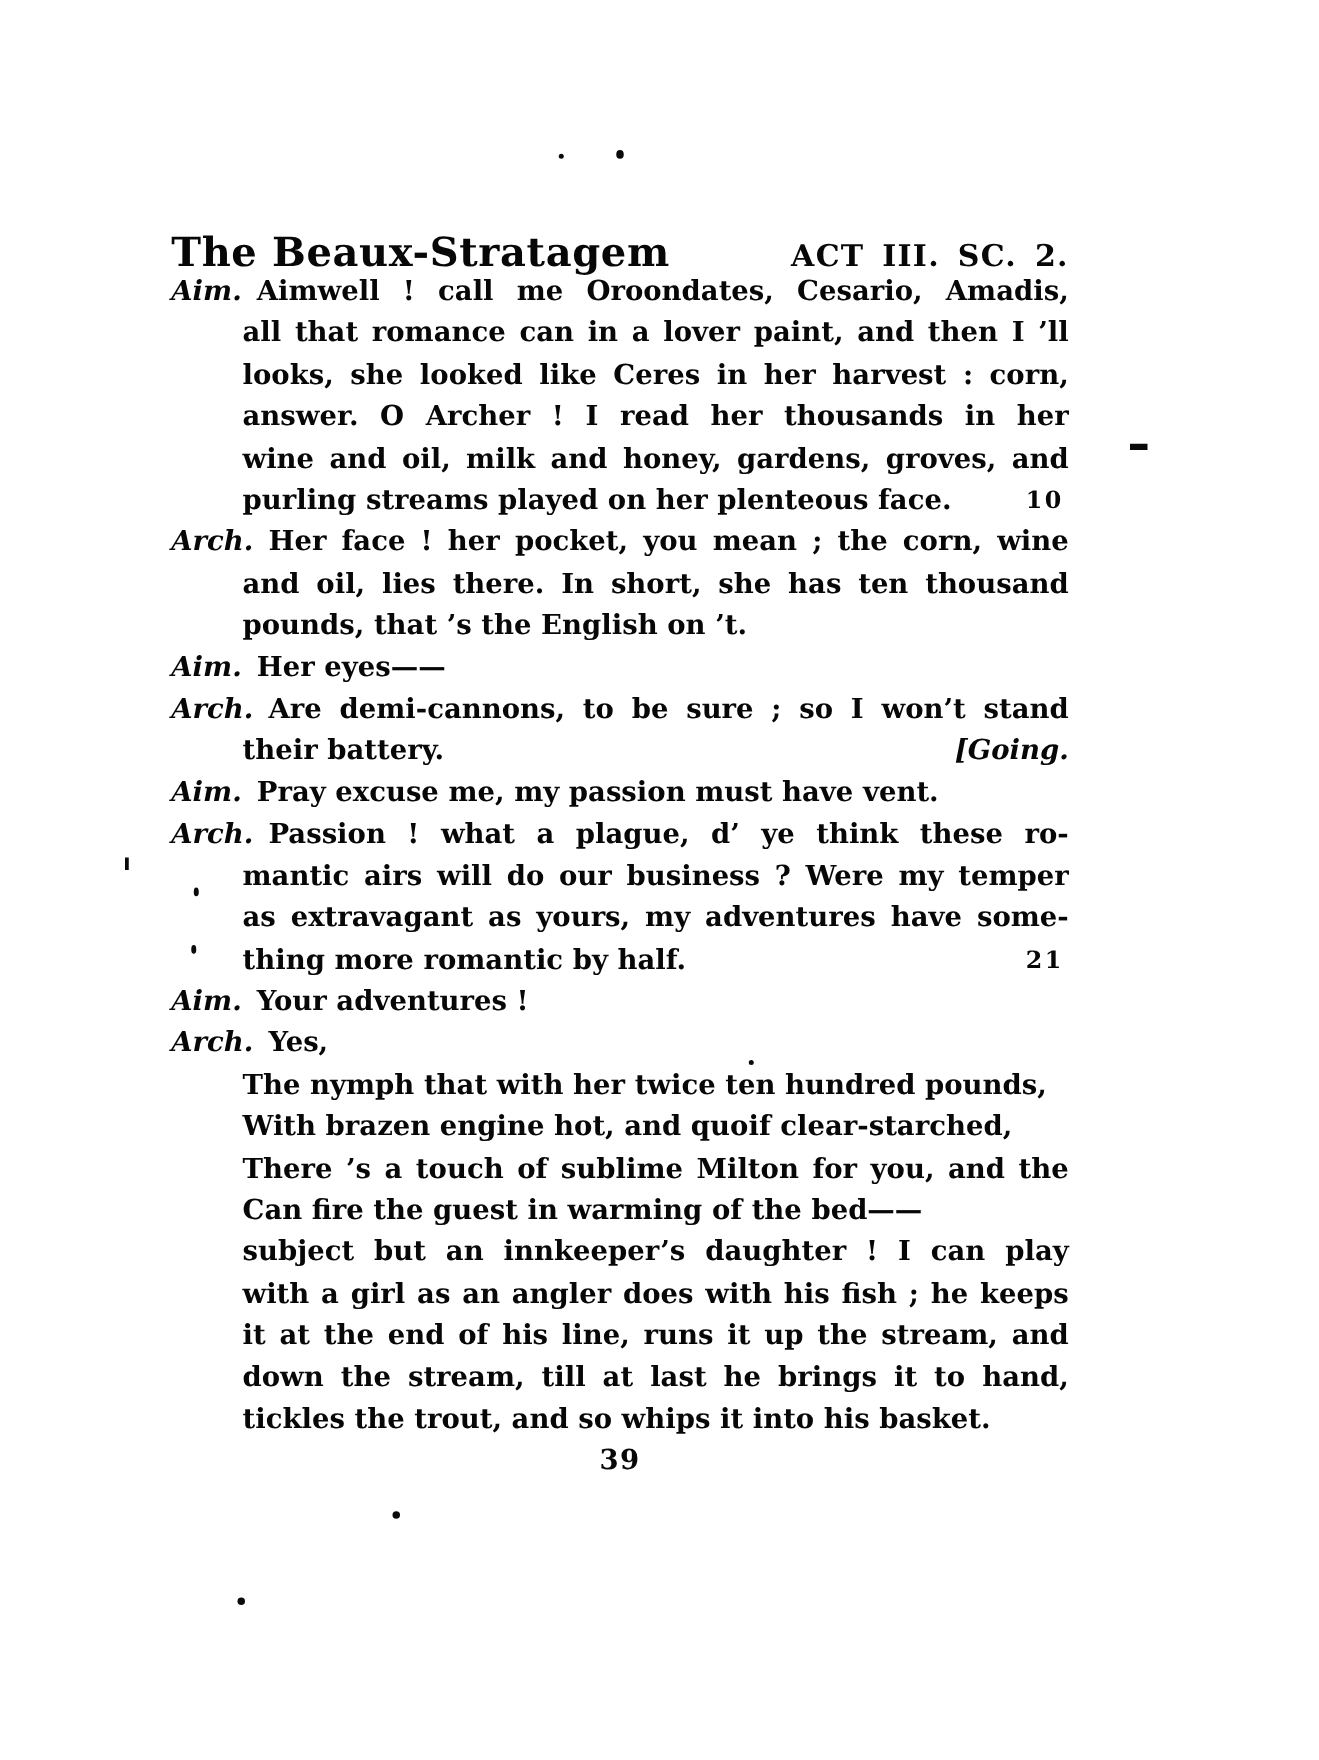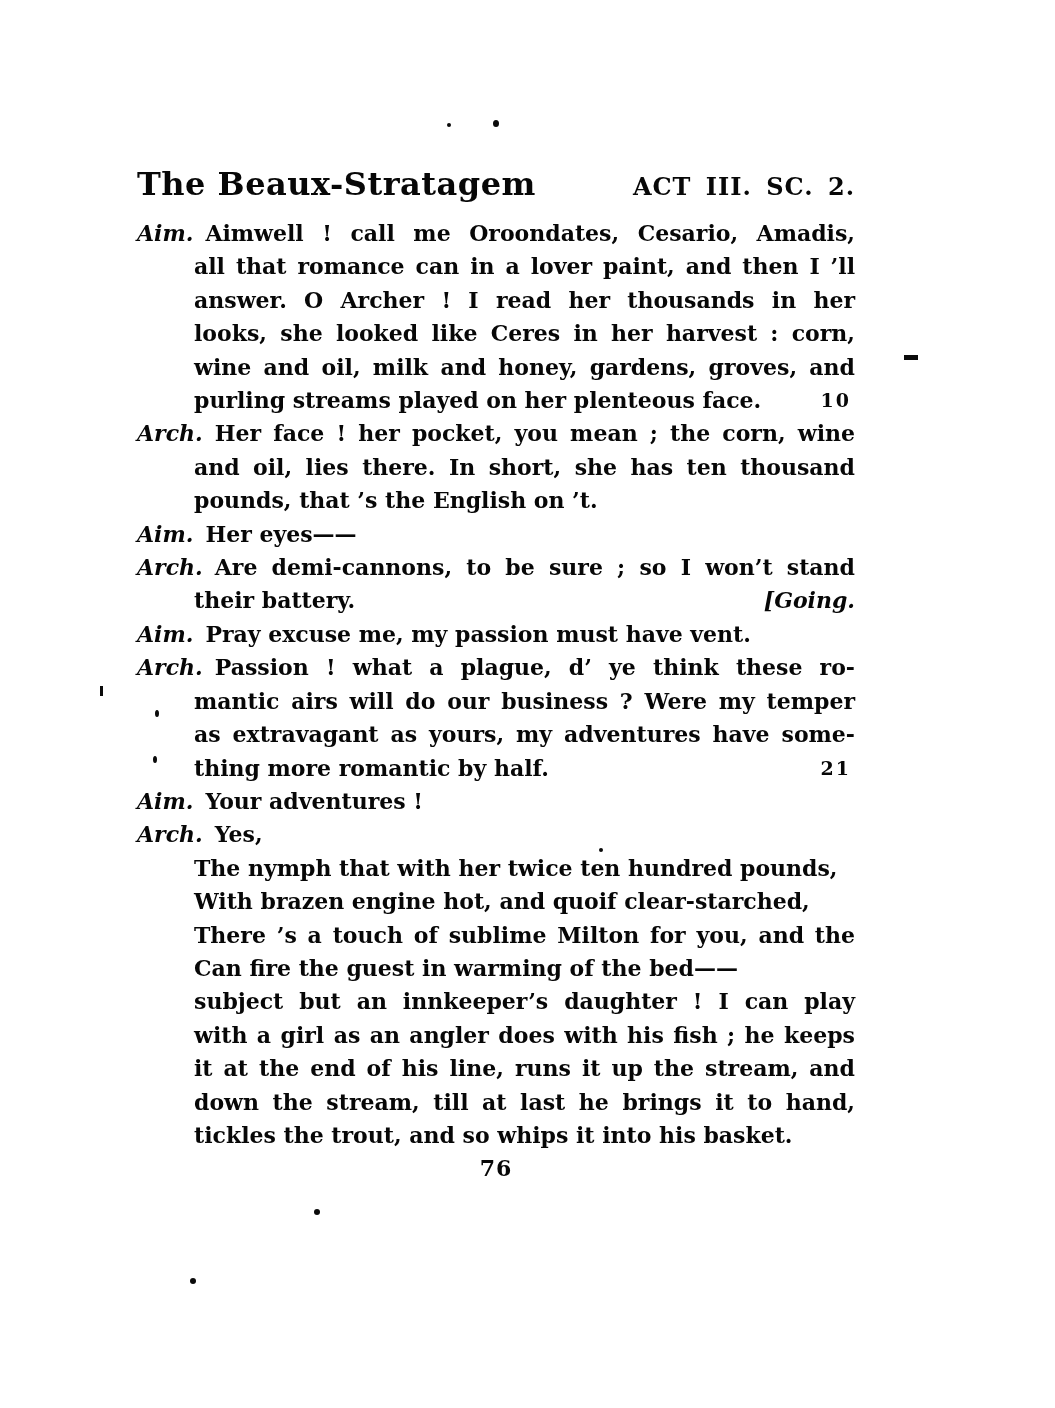--- a/index.html
+++ b/index.html
@@ -3,21 +3,21 @@
 <meta charset="utf-8">
 <style>
   html,body{margin:0;padding:0;}
   body{
     width:1055px;height:1408px;position:relative;overflow:hidden;
     background:#ffffff;color:#070707;
     font-family:"DejaVu Serif","Liberation Serif",serif;
     -webkit-font-smoothing:antialiased;
   }
   .hdr{
-    position:absolute;top:165px;left:137px;width:718px;
+    position:absolute;top:183px;left:137px;width:718px;
     display:flex;justify-content:space-between;align-items:baseline;
   }
   .book-title{
     font-size:32px;font-weight:bold;letter-spacing:.5px;white-space:nowrap;
   }
   .act-label{
     font-size:24px;font-weight:bold;letter-spacing:1px;word-spacing:5px;white-space:nowrap;
   }
   .text-block{
     position:absolute;top:217px;left:137px;width:718px;
@@ -43,22 +43,22 @@
 <div class="page">
 
   <div class="hdr">
     <span class="book-title">The Beaux-Stratagem</span>
     <span class="act-label">ACT III. SC. 2.</span>
   </div>
 
   <div class="text-block">
       <div class="line just"><span class="speaker">Aim.</span><span>Aimwell ! call me Oroondates, Cesario, Amadis,</span></div>
       <div class="line indent just"><span>all that romance can in a lover paint, and then I ’ll</span></div>
+      <div class="line indent just"><span>looks, she looked like Ceres in her harvest : corn,</span></div>
       <div class="line indent just"><span>answer. O Archer ! I read her thousands in her</span></div>
-      <div class="line indent just"><span>looks, she looked like Ceres in her harvest : corn,</span></div>
       <div class="line indent just"><span>wine and oil, milk and honey, gardens, groves, and</span></div>
       <div class="line indent"><span class="rightmark num">10</span><span>purling streams played on her plenteous face.</span></div>
       <div class="line just"><span class="speaker">Arch.</span><span>Her face ! her pocket, you mean ; the corn, wine</span></div>
       <div class="line indent just"><span>and oil, lies there. In short, she has ten thousand</span></div>
       <div class="line indent"><span>pounds, that ’s the English on ’t.</span></div>
       <div class="line"><span class="speaker">Aim.</span><span>Her eyes——</span></div>
       <div class="line just"><span class="speaker">Arch.</span><span>Are demi-cannons, to be sure ; so I won’t stand</span></div>
       <div class="line indent"><span class="rightmark it">[Going.</span><span>their battery.</span></div>
       <div class="line"><span class="speaker">Aim.</span><span>Pray excuse me, my passion must have vent.</span></div>
       <div class="line just"><span class="speaker">Arch.</span><span>Passion ! what a plague, d’ ye think these ro-</span></div>
@@ -71,21 +71,21 @@
       <div class="line indent"><span>With brazen engine hot, and quoif clear-starched,</span></div>
       <div class="line indent just"><span>There ’s a touch of sublime Milton for you, and the</span></div>
       <div class="line indent"><span>Can fire the guest in warming of the bed——</span></div>
       <div class="line indent just"><span>subject but an innkeeper’s daughter ! I can play</span></div>
       <div class="line indent just"><span>with a girl as an angler does with his fish ; he keeps</span></div>
       <div class="line indent just"><span>it at the end of his line, runs it up the stream, and</span></div>
       <div class="line indent just"><span>down the stream, till at last he brings it to hand,</span></div>
       <div class="line indent"><span>tickles the trout, and so whips it into his basket.</span></div>
     </div>
 
-  <div class="pgnum">76</div>
+  <div class="pgnum">39</div>
 
   <div class="speck round" style="left:447px;top:123px;width:4px;height:4px;"></div>
   <div class="speck round" style="left:493px;top:120px;width:6px;height:7px;"></div>
   <div class="speck" style="left:904px;top:355px;width:14px;height:5px;"></div>
   <div class="speck" style="left:100px;top:686px;width:3px;height:10px;"></div>
   <div class="speck round" style="left:155px;top:710px;width:4px;height:7px;"></div>
   <div class="speck round" style="left:153px;top:756px;width:4px;height:7px;"></div>
   <div class="speck round" style="left:599px;top:848px;width:4px;height:4px;"></div>
   <div class="speck round" style="left:314px;top:1209px;width:6px;height:6px;"></div>
   <div class="speck round" style="left:190px;top:1278px;width:6px;height:6px;"></div>

